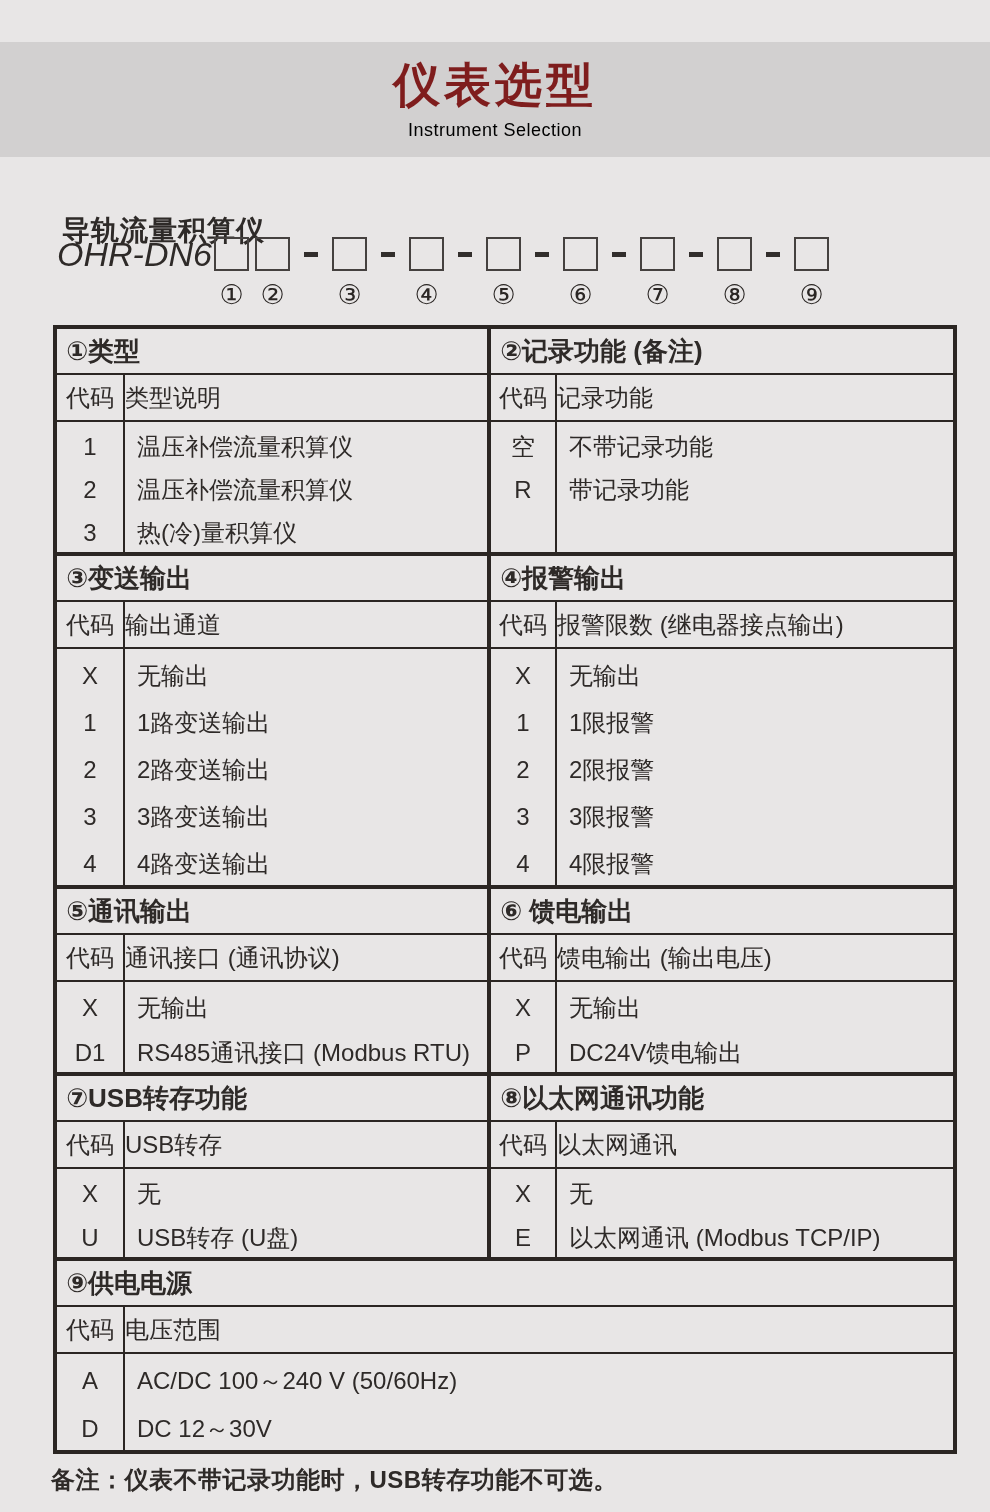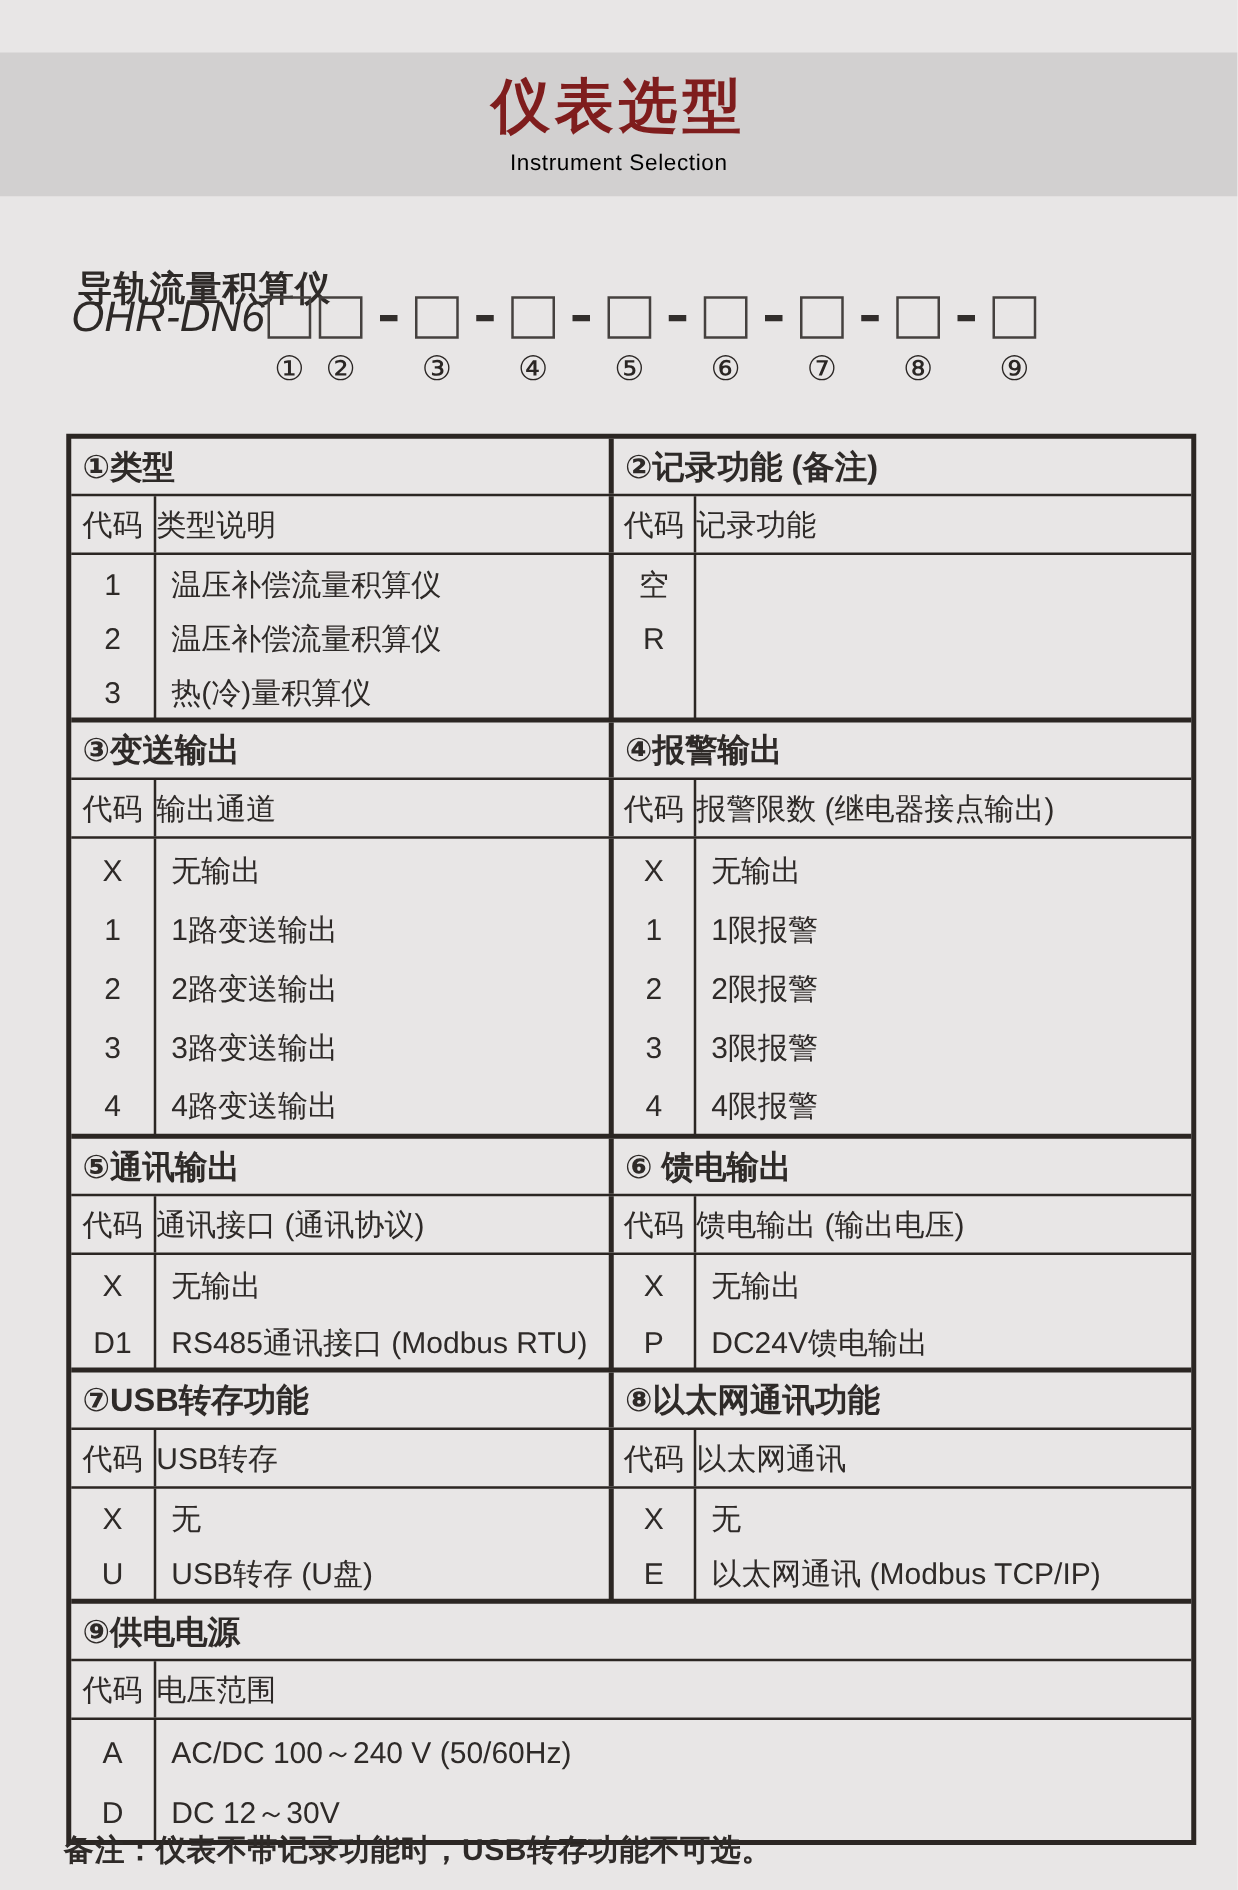--- a/index.html
+++ b/index.html
@@ -22,21 +22,21 @@
   .model-row{position:absolute;left:57px;top:237px;display:flex;align-items:flex-start;font-style:italic;}
   .mprefix{width:157px;height:34px;display:flex;align-items:center;font-size:34px;font-weight:500;letter-spacing:0px;white-space:nowrap;}
   .munit{display:flex;flex-direction:column;align-items:center;}
   .mbox{width:35px;height:34px;border:2px solid #45413f;box-sizing:border-box;background:transparent;}
   .mnum{margin-top:10px;height:28px;font-size:27px;color:#2a2624;line-height:28px;}
   .mdash-u{display:flex;flex-direction:column;align-items:center;margin:0 14px;}
   .mdash{width:14px;height:5px;background:#322e2c;margin-top:15px;}
   .gap6{margin-left:6px;}
 
   
-  .tbl{position:absolute;left:53px;top:325px;width:904px;border:4px solid var(--bd);box-sizing:border-box;background:var(--bg);margin-top:22px;}
+  .tbl{position:absolute;left:53px;top:325px;width:904px;border:4px solid var(--bd);box-sizing:border-box;background:var(--bg);}
   .sec{border-top:4px solid var(--bd);}
   .sec.first{border-top:none;}
   .trow{display:grid;grid-template-columns:430px 1fr;height:44px;border-bottom:2px solid var(--bd);}
   .trow .half{display:flex;align-items:center;padding-left:9px;font-size:26px;font-weight:600;box-sizing:border-box;}
   .trow .half.rt{border-left:4px solid var(--bd);}
   .trow .half.full{padding-left:9px;}
   .g4{display:grid;grid-template-columns:68px 362px 70px 1fr;}
   .g2{display:grid;grid-template-columns:68px 1fr;}
   .hrow{height:45px;border-bottom:2px solid var(--bd);}
   .hrow .c{display:flex;align-items:center;font-size:24px;font-weight:500;box-sizing:border-box;}
@@ -165,20 +165,24 @@
         </div>
         <div class="c desccol descs">
           <div class="ln">温压补偿流量积算仪</div>
           <div class="ln">温压补偿流量积算仪</div>
           <div class="ln">热(冷)量积算仪</div>
         </div>
         <div class="c codecol rt codes">
           <div class="ln">空</div>
           <div class="ln">R</div>
         </div>
+        <div class="c desccol descs">
+          <div class="ln">不带记录功能</div>
+          <div class="ln">带记录功能</div>
+        </div>
       </div>
     </div>
 
     <div class="sec">
       <div class="trow">
         <div class="half">③变送输出</div>
         <div class="half rt">④报警输出</div>
       </div>
       <div class="g4 hrow">
         <div class="c codecol">代码</div>

